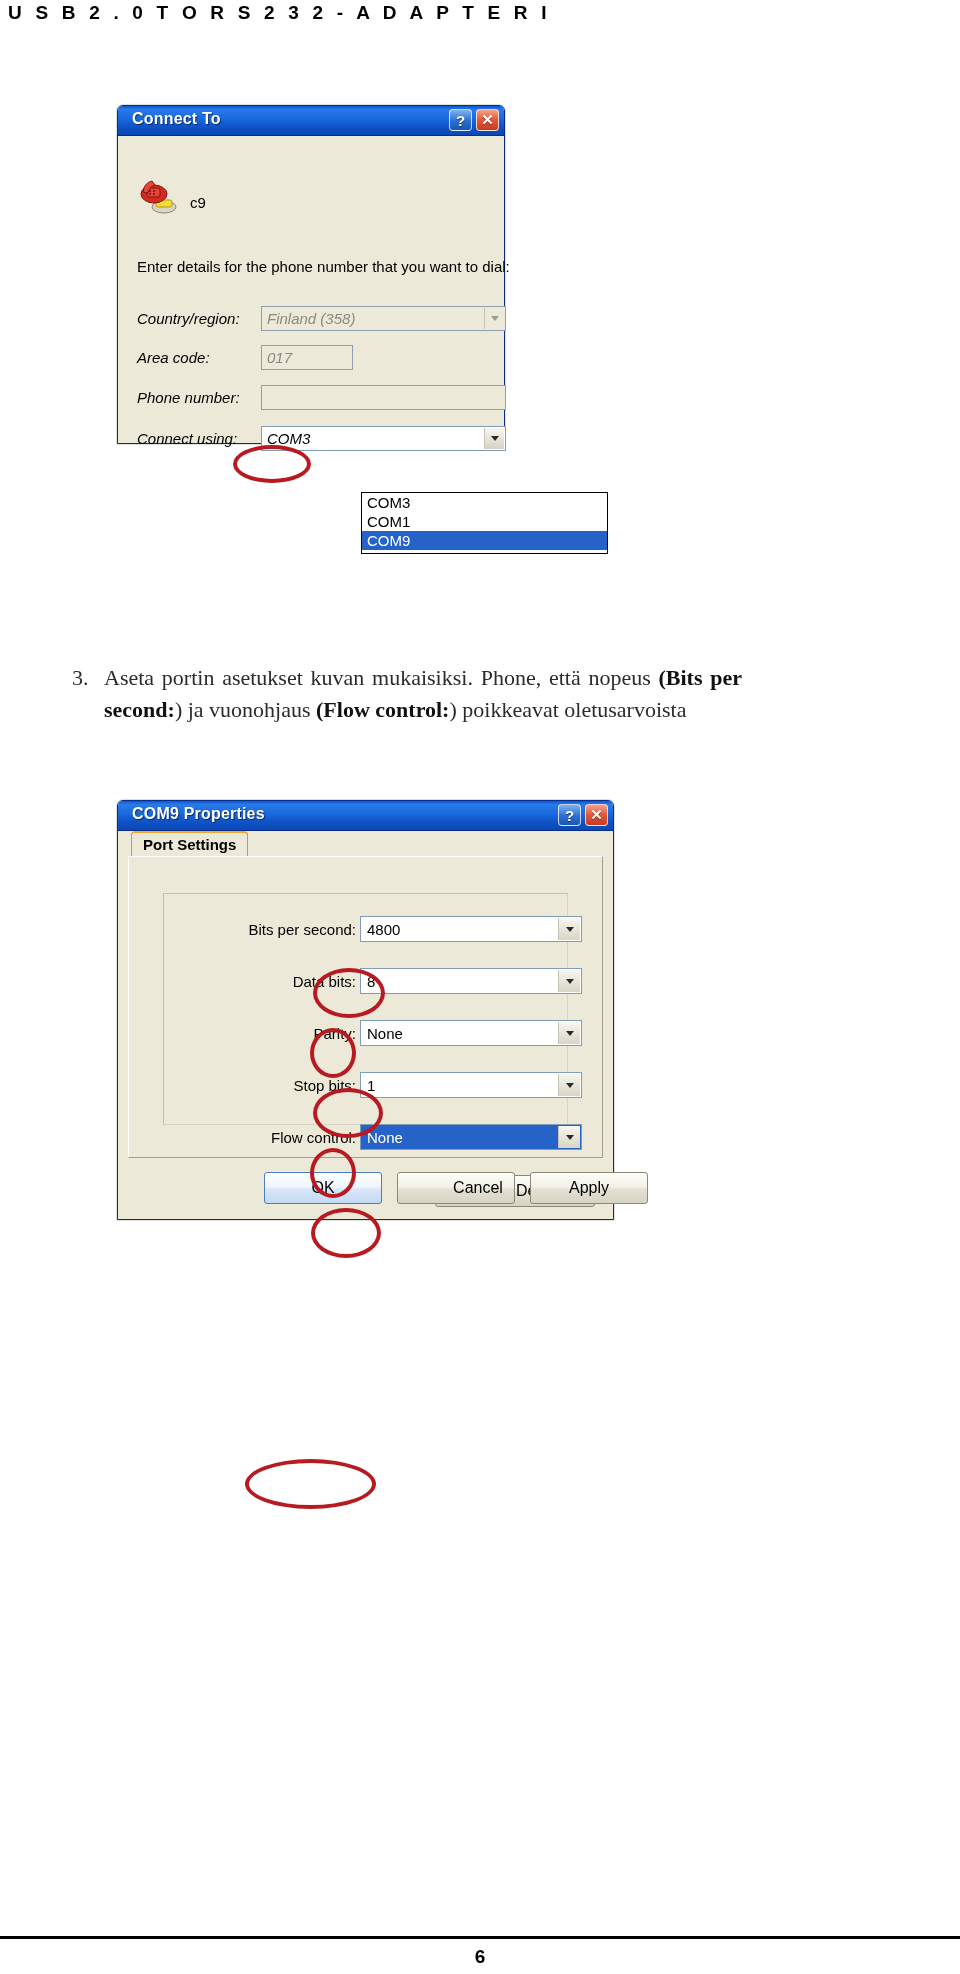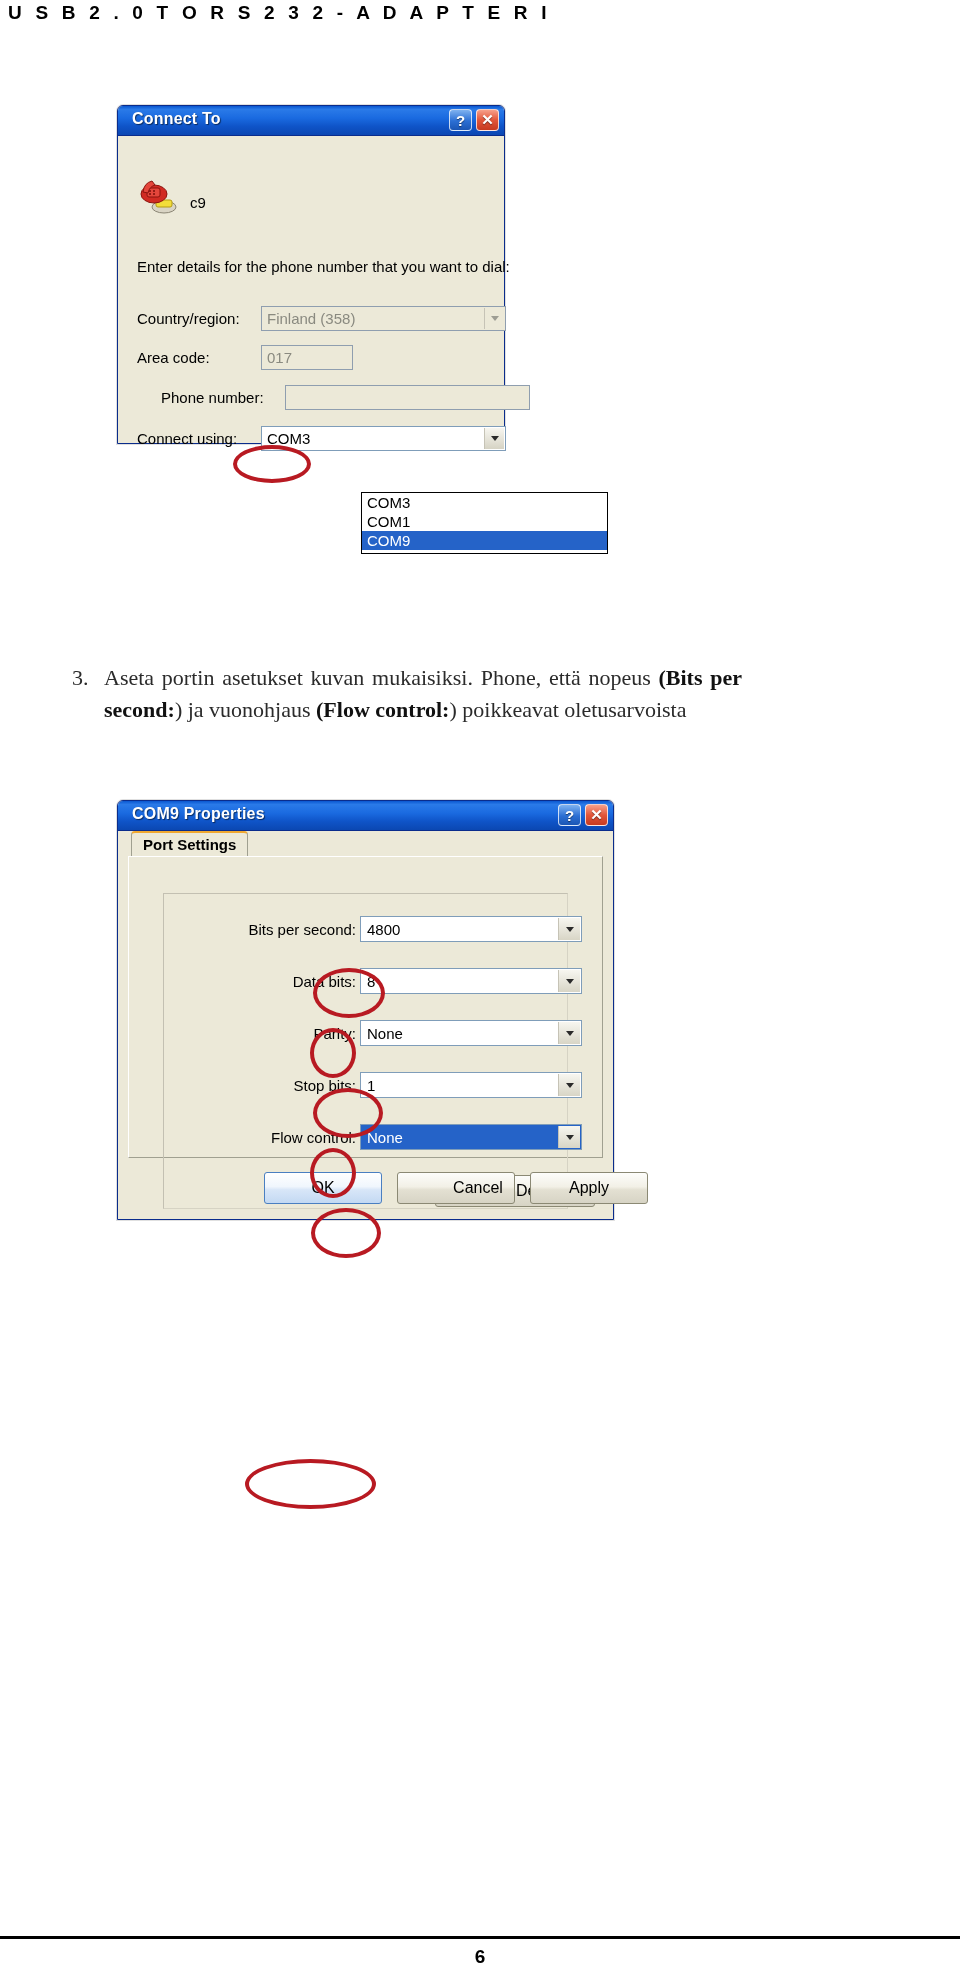--- a/index.html
+++ b/index.html
@@ -56,21 +56,21 @@
   .xp-body{position:relative;width:100%;height:calc(100% - 29px);}
 
   
   #dlg-connect{left:117px;top:105px;width:388px;height:339px;}
   .conn-icon{position:absolute;left:20px;top:40px;width:44px;height:40px;}
   .conn-name{position:absolute;left:72px;top:58px;font-size:15px;color:#000;
     font-family:"Liberation Sans",sans-serif;}
   .conn-desc{position:absolute;left:19px;top:122px;font-size:15px;color:#000;
     font-family:"Liberation Sans",sans-serif;white-space:nowrap;}
 
-  .frow{position:absolute;left:19px;height:27px;}
+  .frow{position:absolute;left:19px;height:27px;font-style:italic;}
   .flabel{position:absolute;left:0;top:4px;font-size:15px;color:#000;
     font-family:"Liberation Sans",sans-serif;white-space:nowrap;}
   .fctrl{
     position:absolute;left:124px;height:25px;box-sizing:border-box;
     border:1px solid #8f9eaf;background:#ece9d8;
     font-size:15px;color:#8a8a80;
     font-family:"Liberation Sans",sans-serif;
     padding:2px 5px;line-height:20px;white-space:nowrap;
   }
   .fctrl.enabled{background:#fff;color:#000;border:1px solid #7f9db9;}
@@ -119,21 +119,21 @@
     font-size:15px;line-height:24px;color:#000;
     font-family:"Liberation Sans",sans-serif;white-space:nowrap;box-sizing:border-box;
   }
   .tabpage{
     position:absolute;left:10px;top:25px;right:10px;bottom:62px;
     background:#ece9d8;border:1px solid #fff;
     border-right-color:#a0a090;border-bottom-color:#a0a090;
     box-sizing:border-box;
   }
   .groupbox{
-    position:absolute;left:34px;top:36px;right:34px;height:316px;
+    position:absolute;left:34px;top:36px;right:34px;height:232px;
     border:1px solid #d6d3c4;border-top-color:#c3c0b2;border-left-color:#c3c0b2;
     background:transparent;box-sizing:border-box;
   }
   .prow{position:absolute;left:0;width:100%;height:30px;}
   .plabel{
     position:absolute;right:calc(100% - 192px);top:5px;
     font-size:15px;color:#000;font-family:"Liberation Sans",sans-serif;white-space:nowrap;
   }
   .pcombo{
     position:absolute;left:196px;width:222px;height:26px;box-sizing:border-box;
@@ -222,21 +222,21 @@
       </div>
     </div>
 
     <div class="frow" style="top:209px;width:350px;">
       <div class="flabel">Area code:</div>
       <div class="fctrl narrow">
         <span>017</span>
       </div>
     </div>
 
-    <div class="frow" style="top:249px;width:350px;margin-left:24px;">
+    <div class="frow" style="top:249px;width:350px;">
       <div class="flabel">Phone number:</div>
       <div class="fctrl wide">
         <span></span>
       </div>
     </div>
 
     <div class="frow" style="top:290px;width:350px;">
       <div class="flabel">Connect using:</div>
       <div class="fctrl wide enabled">
         <span>COM3</span>

